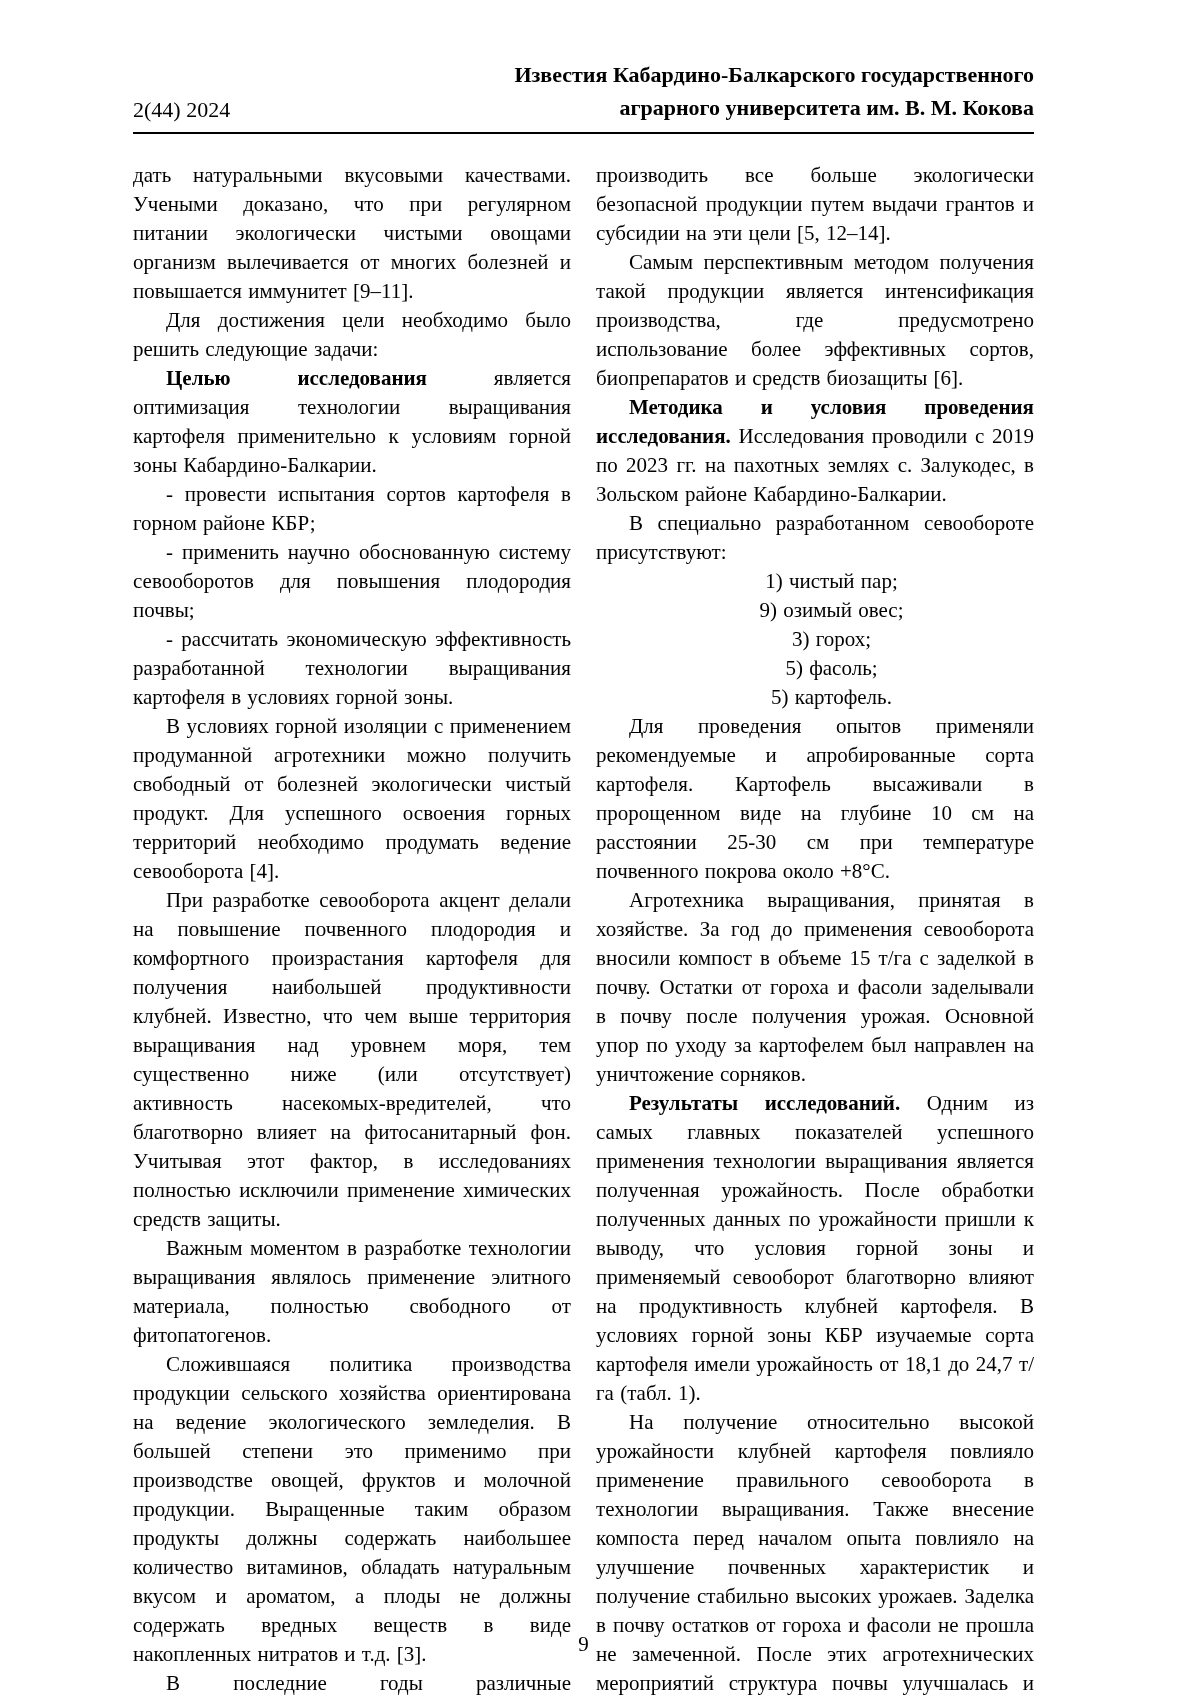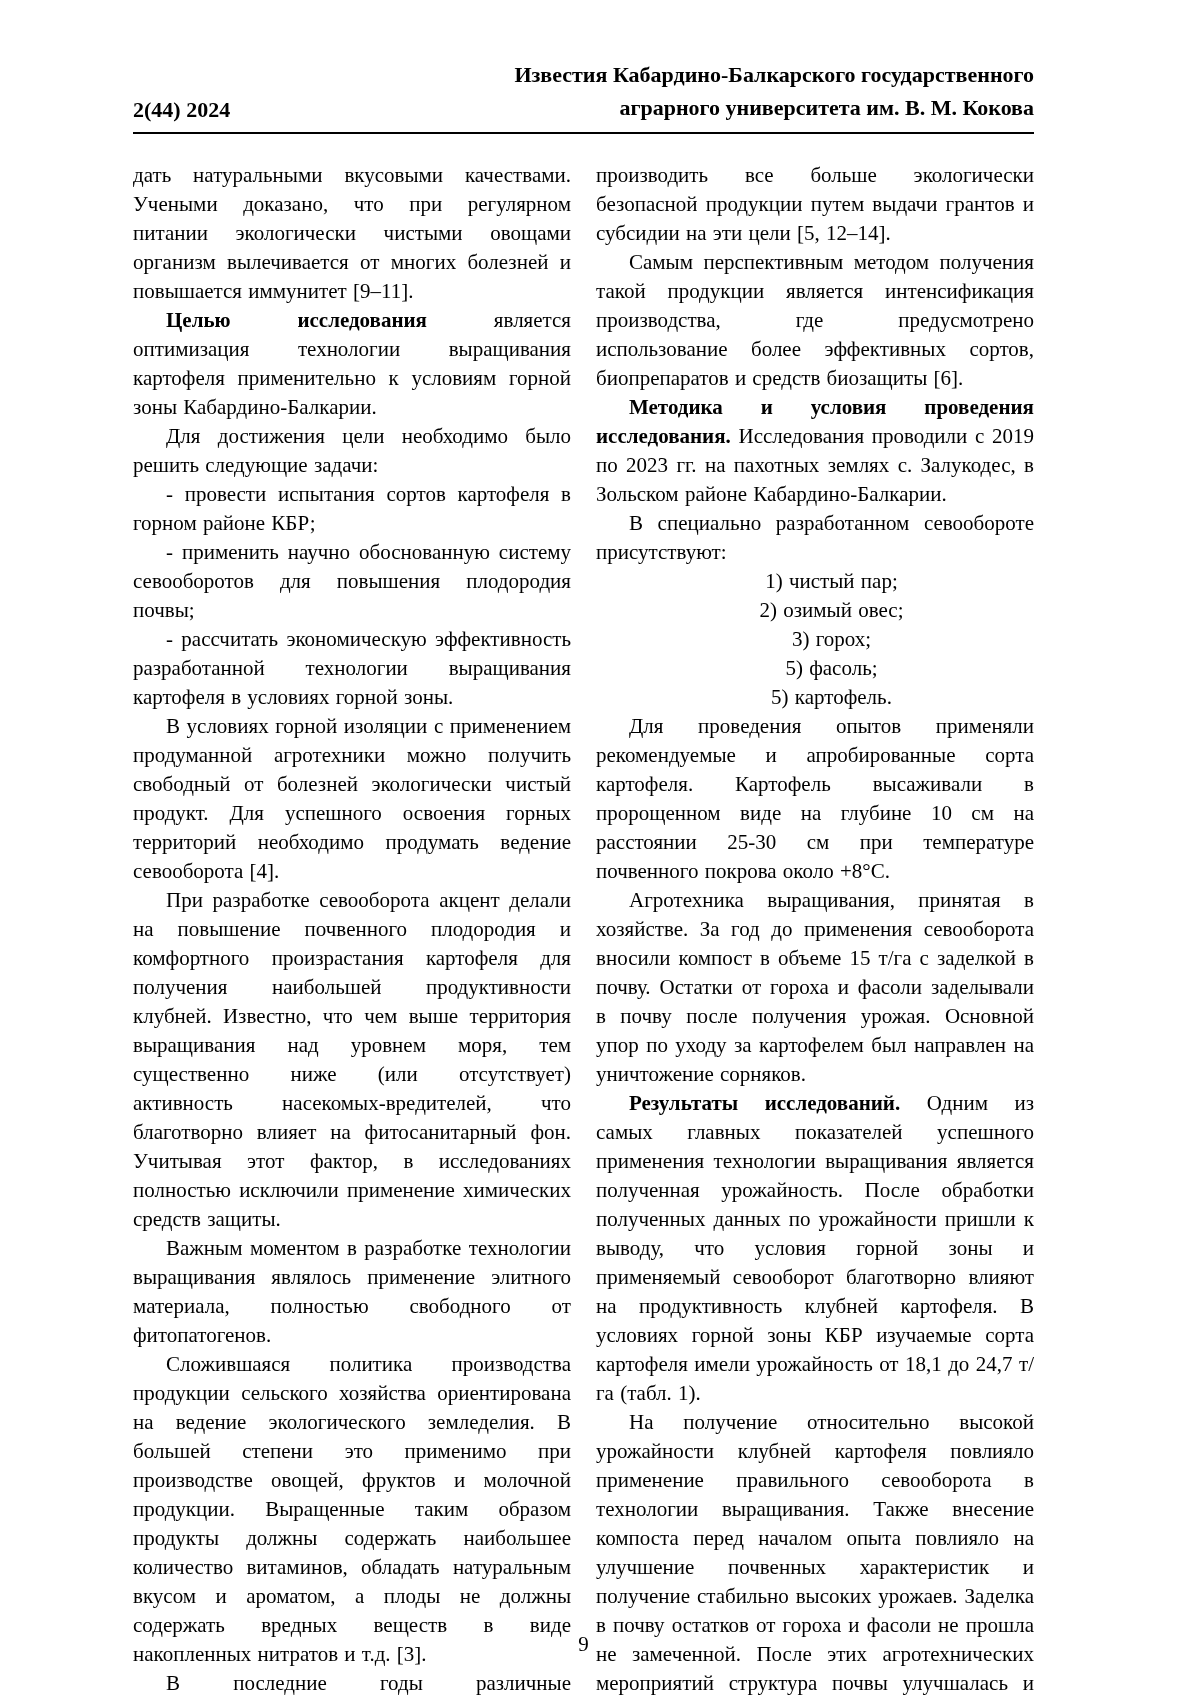--- a/index.html
+++ b/index.html
@@ -19,21 +19,21 @@
   }
   .header {
     display: flex;
     justify-content: space-between;
     align-items: flex-end;
     border-bottom: 2.5px solid #000;
     padding-bottom: 8px;
   }
   .issue {
     font-size: 22px;
-    font-weight: bold;
+    font-weight: normal;
     white-space: nowrap;
     padding-bottom: 1px;
   }
   .journal-title {
     text-align: right;
     font-weight: bold;
     font-size: 22px;
     line-height: 33px;
     margin-left: 11px;
   }
@@ -78,39 +78,39 @@
     <div class="journal-title">
       <div>Известия Кабардино-Балкарского государственного</div>
       <div>аграрного университета им. В. М. Кокова</div>
     </div>
   </div>
 
   <div class="cols">
 
     <div class="col">
       <p class="para noindent"><span>дать натуральными вкусовыми качествами. Учеными доказано, что при регулярном питании экологически чистыми овощами организм вылечивается от многих болезней и повышается иммунитет  [9–11].</span></p>
+      <p class="para"><span>Для достижения цели необходимо было решить следующие задачи:</span></p>
       <p class="para"><b class="lead">Целью исследования</b><span> является оптимизация технологии выращивания картофеля применительно к условиям горной зоны Кабардино-Балкарии.</span></p>
-      <p class="para"><span>Для достижения цели необходимо было решить следующие задачи:</span></p>
       <p class="para"><span>-  провести испытания сортов картофеля в горном районе КБР;</span></p>
       <p class="para"><span>-  применить научно обоснованную систему севооборотов для повышения плодородия почвы;</span></p>
       <p class="para"><span>-  рассчитать экономическую эффективность разработанной технологии выращивания картофеля в условиях горной зоны.</span></p>
       <p class="para"><span>В условиях горной изоляции с применением продуманной агротехники можно получить свободный от болезней экологически чистый продукт. Для успешного освоения горных территорий необходимо продумать ведение севооборота [4].</span></p>
       <p class="para"><span>При разработке севооборота акцент делали на повышение почвенного плодородия и комфортного произрастания картофеля для получения наибольшей продуктивности клубней. Известно, что чем выше территория выращивания над уровнем моря, тем существенно ниже (или отсутствует) активность насекомых-вредителей, что благотворно влияет на фитосанитарный фон.  Учитывая этот фактор, в исследованиях полностью исключили применение химических средств защиты.</span></p>
       <p class="para"><span>Важным моментом в разработке технологии выращивания являлось применение элитного материала, полностью свободного от фитопатогенов.</span></p>
       <p class="para"><span>Сложившаяся политика производства продукции сельского хозяйства ориентирована на ведение экологического земледелия. В большей степени это применимо при производстве овощей, фруктов и молочной продукции. Выращенные таким образом продукты должны содержать наибольшее количество витаминов, обладать натуральным вкусом и ароматом, а плоды не должны содержать вредных веществ в виде накопленных нитратов и т.д. [3].</span></p>
       <p class="para"><span>В последние годы различные государственные программы стимулируют фермеров</span></p>
     </div>
 
     <div class="col">
       <p class="para noindent"><span>производить все больше экологически безопасной продукции путем выдачи грантов и субсидии на эти цели [5, 12–14].</span></p>
       <p class="para"><span>Самым перспективным методом получения такой продукции является  интенсификация производства, где предусмотрено использование более эффективных сортов, биопрепаратов и средств биозащиты [6].</span></p>
       <p class="para"><b class="lead">Методика и условия проведения исследования.</b><span> Исследования проводили с 2019 по 2023 гг. на пахотных землях с. Залукодес, в Зольском районе Кабардино-Балкарии.</span></p>
       <p class="para"><span>В специально разработанном севообороте присутствуют:</span></p>
       <p class="para listnum"><span>1) чистый пар;</span></p>
-      <p class="para listnum"><span>2) озимый овес;</span></p>
+      <p class="para listnum"><span>9) озимый овес;</span></p>
       <p class="para listnum"><span>3) горох;</span></p>
       <p class="para listnum"><span>5) фасоль;</span></p>
       <p class="para listnum"><span>5) картофель.</span></p>
       <p class="para"><span>Для проведения опытов применяли рекомендуемые и апробированные сорта картофеля. Картофель высаживали в пророщенном виде на глубине 10 см на расстоянии 25-30 см при температуре почвенного покрова около +8°С.</span></p>
       <p class="para"><span>Агротехника выращивания, принятая в хозяйстве. За год до применения севооборота вносили компост в объеме 15 т/га с заделкой в почву. Остатки от гороха и фасоли заделывали в почву после получения урожая. Основной упор по уходу за картофелем был направлен на уничтожение сорняков.</span></p>
       <p class="para"><b class="lead">Результаты исследований.</b><span> Одним из самых главных показателей успешного применения технологии выращивания является полученная урожайность. После обработки полученных данных по урожайности пришли к выводу, что условия горной зоны и применяемый севооборот благотворно влияют на продуктивность клубней картофеля. В условиях горной зоны КБР изучаемые сорта картофеля имели урожайность от  18,1  до 24,7 т/га (табл. 1).</span></p>
       <p class="para"><span>На получение относительно высокой урожайности клубней картофеля повлияло применение правильного севооборота в технологии выращивания. Также внесение компоста перед началом опыта повлияло на улучшение почвенных характеристик и получение стабильно высоких урожаев. Заделка в почву остатков от гороха и фасоли  не прошла не замеченной. После этих агротехнических мероприятий структура почвы улучшалась  и обогащалась органикой.</span></p>
     </div>
 
   </div>

